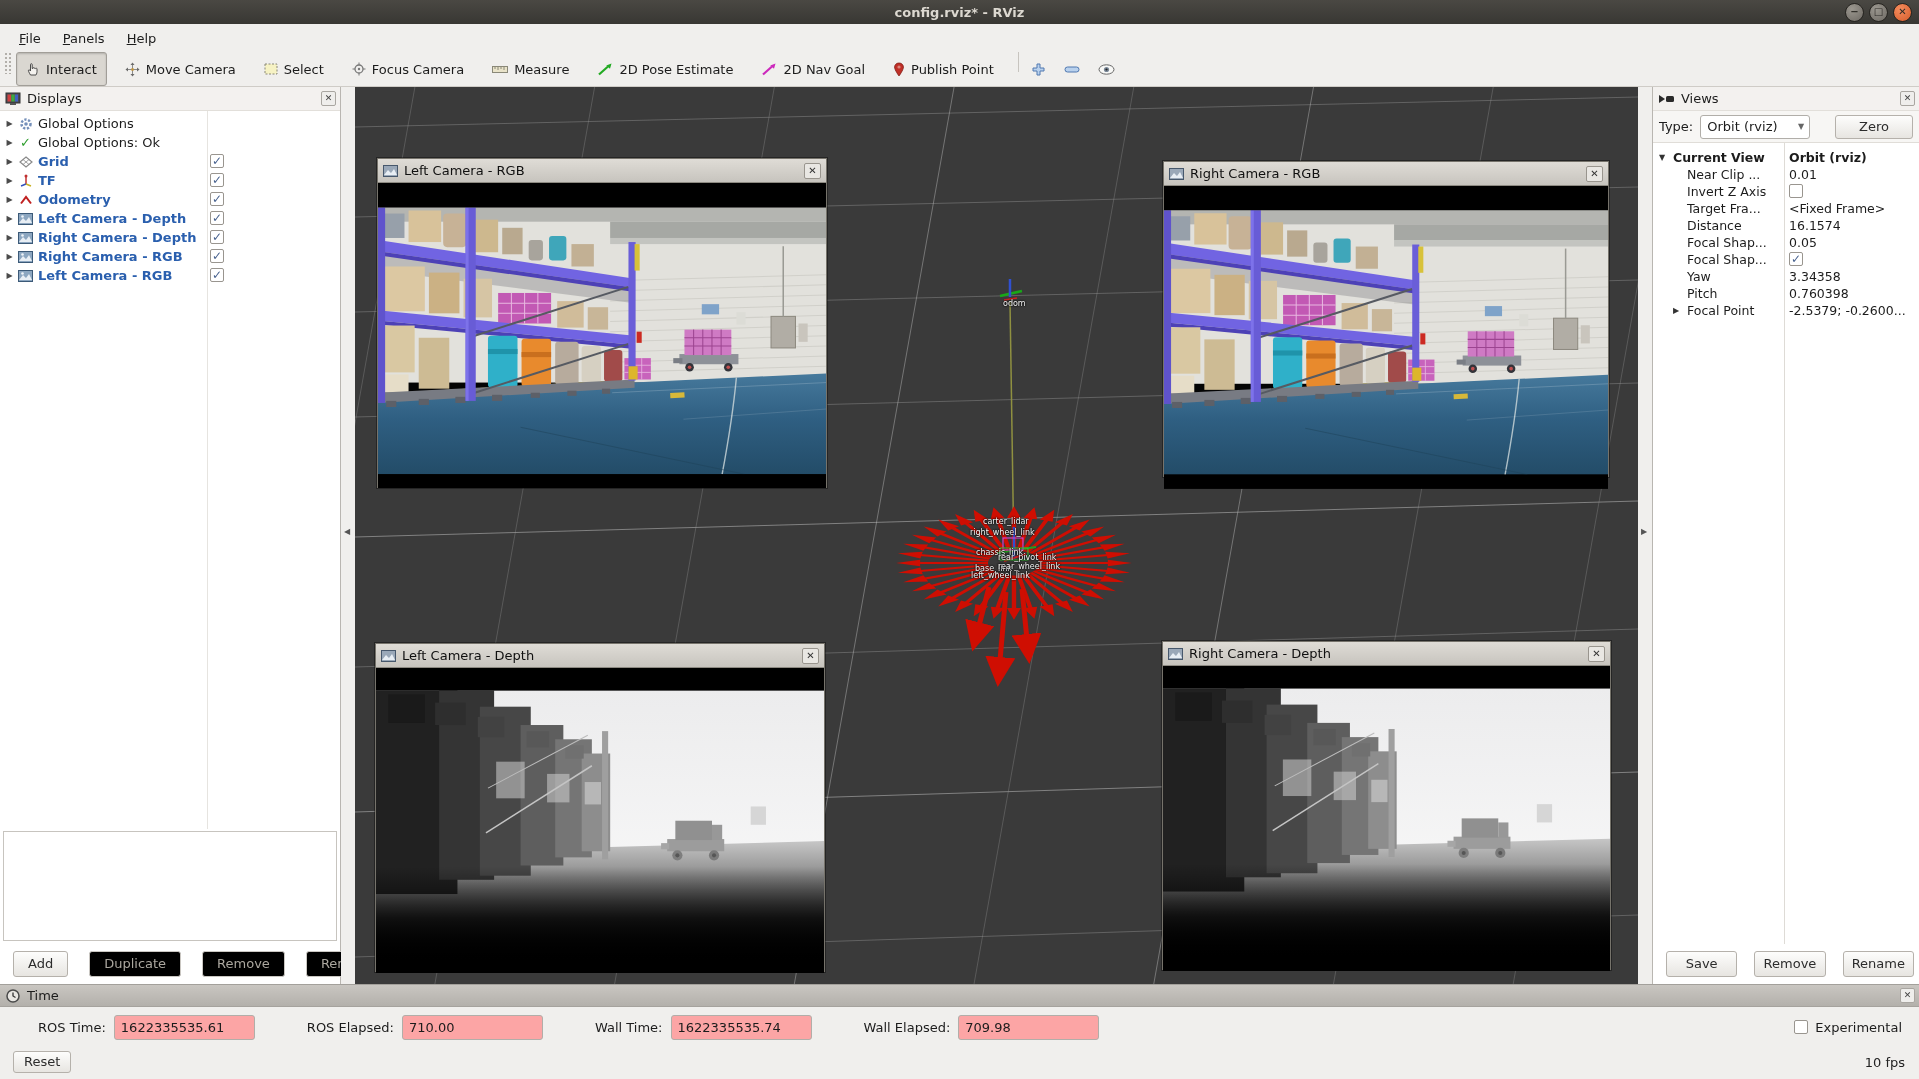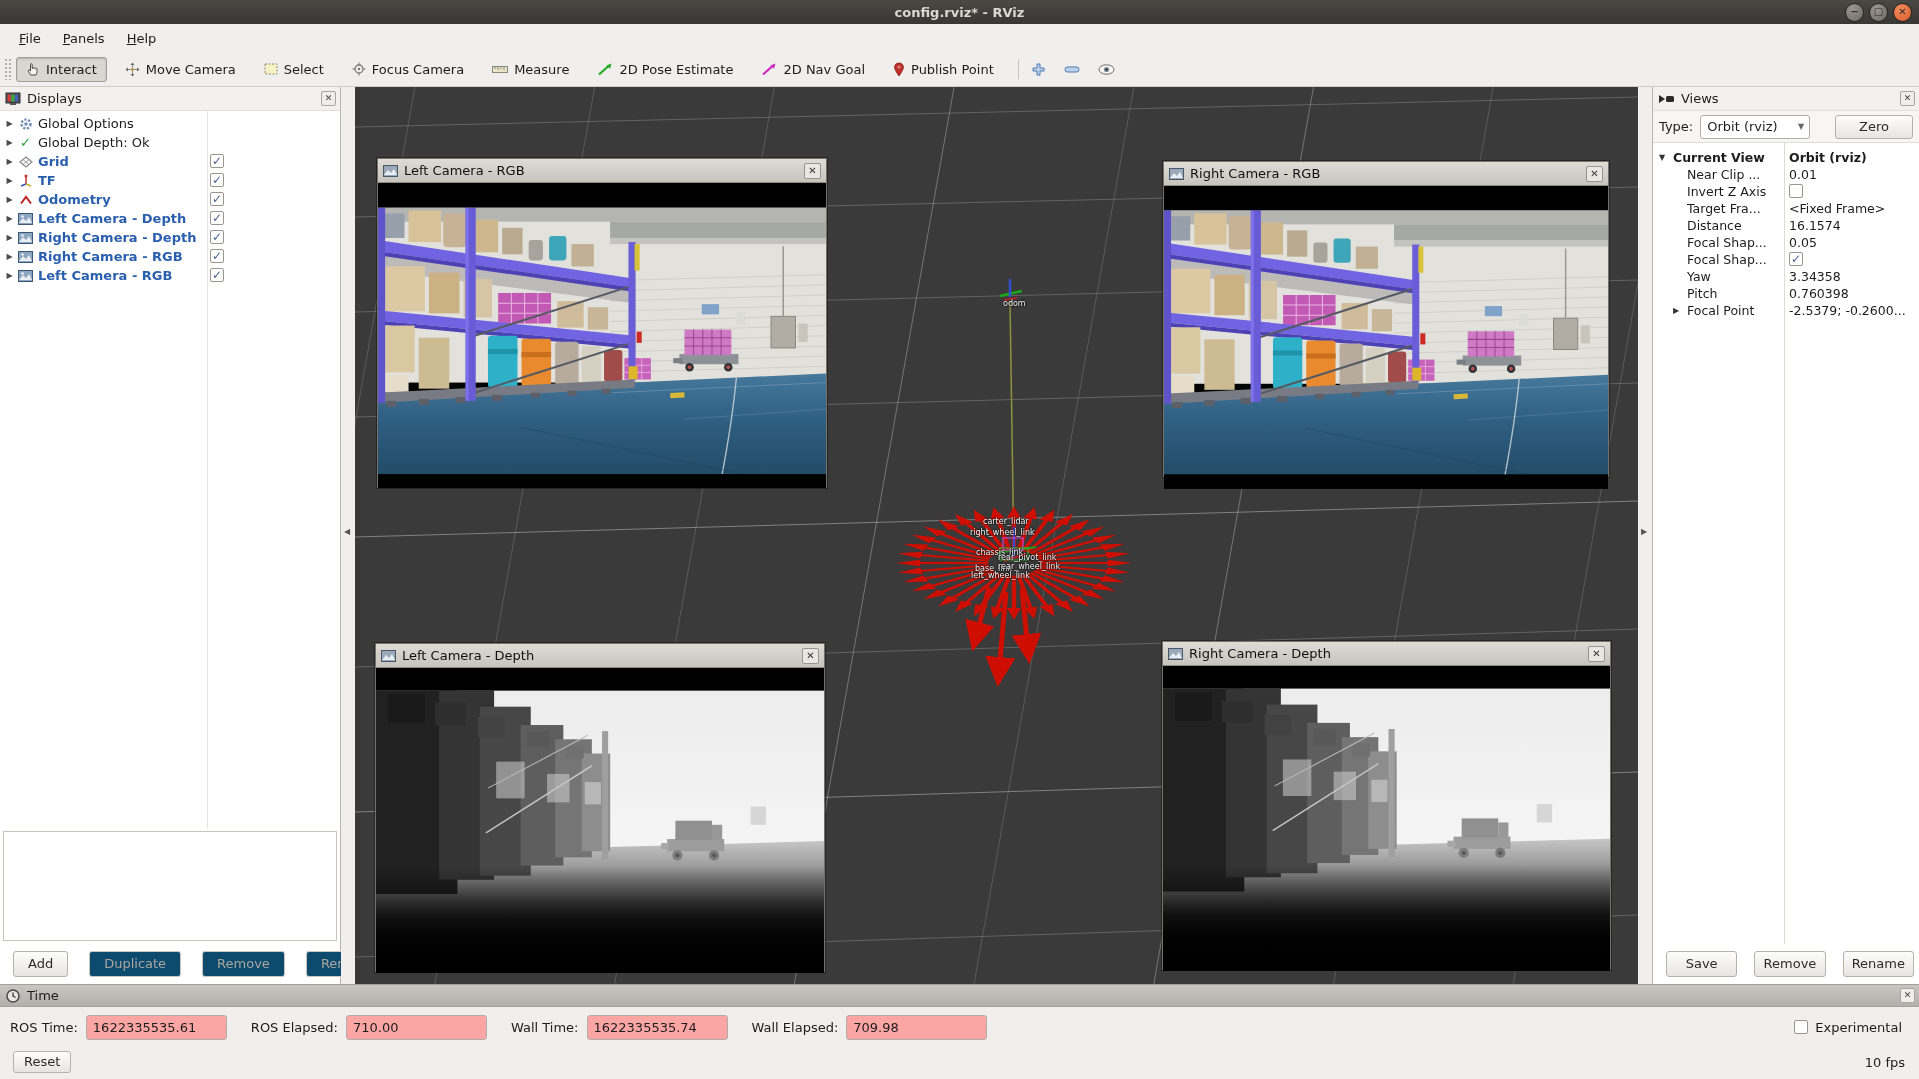--- a/index.html
+++ b/index.html
@@ -17,21 +17,21 @@
   .winbtns { position:absolute; right:7px; top:3px; display:flex; gap:5px; }
   .winbtn { width:19px; height:19px; border-radius:50%; border:1px solid #262420;
     background:radial-gradient(circle at 35% 30%, #9b978f, #6d6963);
     color:#2c2a26; font-size:10px; line-height:16px; text-align:center; font-weight:bold; }
   .winbtn.close { background:radial-gradient(circle at 35% 30%, #f58c5d, #d55c2b); }
   
   .menubar { height:28px; display:flex; align-items:center; padding-left:8px; background:#f0efed; }
   .menu-item { display:inline-block; padding:3px 11px; font-size:13px; }
   .menu-item::first-letter { text-decoration:underline; }
   
-  .toolbar { height:35px; display:flex; align-items:center; background:#f0efed;
+  .toolbar { height:35px; display:flex; background:#f0efed;
     border-bottom:1px solid #cfccc7; padding-left:3px; }
   .grip { width:8px; height:22px; margin:0 4px 0 1px;
     background-image:radial-gradient(#b2afaa 1px, transparent 1.2px); background-size:4px 4px; }
   .tool { display:flex; align-items:center; gap:6px; padding:4px 9px; margin-right:8px;
     font-size:13px; border:1px solid transparent; border-radius:3px; white-space:nowrap; }
   .tool.active { background:#dad7d1; border-color:#a19e98; box-shadow:inset 0 1px 2px rgba(0,0,0,.18); }
   .tsep { width:1px; height:20px; background:#c7c4bf; margin:0 12px 0 6px; }
   .tmini { margin-right:18px; display:flex; align-items:center; }
   
   .main { display:flex; height:897px; }
@@ -52,21 +52,21 @@
   .dlabel { margin-left:3px; white-space:nowrap; }
   .dlabel.blue { color:#2a5fae; font-weight:bold; }
   .cbox { position:absolute; left:210px; top:2px; width:14px; height:14px; background:#fff;
     border:1px solid #99958f; border-radius:2px; line-height:12px; text-align:center; }
   .cbox.checked::after { content:"\2713"; color:#47618e; font-size:12px; font-weight:bold; }
   .cbox.small { position:static; display:inline-block; }
   .ldesc { flex:0 0 110px; margin:2px 3px 3px 3px; border:1px solid #c7c4bf; background:#fff; }
   .btnrow { flex:0 0 40px; display:flex; align-items:center; gap:13px; padding:0 5px; }
   .btn { height:26px; font-size:13px; color:#2c2c2c; background:linear-gradient(#fdfdfc,#e7e5e1);
     border:1px solid #b5b1ab; border-radius:3px; padding:0 14px; line-height:24px; text-align:center; white-space:nowrap;margin-left:8px; }
-  .btn.disabled { color:#aba79f; background:#0c4a6e; border-color:#cac7c2; }
+  .btn.disabled { color:#aba79f; background:#000000; border-color:#cac7c2; }
   
   .vstrip { width:14px; background:#f0efed; position:relative; flex:0 0 14px; }
   .vstrip .harrow { position:absolute; top:440px; left:3px; font-size:8px; color:#555; }
   .viewport { flex:1 1 auto; position:relative; background:#3a3a3a; overflow:hidden; }
   .viewport svg.fill { position:absolute; left:0; top:0; width:100%; height:100%; }
   .tflabel { position:absolute; color:#f4f4f4; font-size:8px; white-space:nowrap;
     text-shadow:0 0 2px #000, 0 0 2px #000; z-index:4; }
   .campanel { position:absolute; border:1px solid #76736b; background:#000; display:flex;
     flex-direction:column; z-index:6; box-shadow:0 0 0 1px rgba(0,0,0,.35); }
   .camtitle { flex:0 0 24px; background:linear-gradient(#dfdcd6,#c7c4be); border-bottom:1px solid #8d8a82;
@@ -95,21 +95,21 @@
     border:1px solid #99958f; border-radius:2px; line-height:12px; text-align:center; }
   .vrow .vcb.checked::after { content:"\2713"; color:#47618e; font-size:12px; font-weight:bold; }
   .vbtnrow { flex:0 0 40px; display:flex; align-items:center; gap:9px; padding:0 5px; }
   .vbtnrow .btn { flex:1 1 0; padding:0 6px; }
   
   .time-header { height:23px; background:linear-gradient(#c9c6c1,#b3b0ab); border-top:1px solid #a3a09b;
     border-bottom:1px solid #a5a29d; display:flex; align-items:center; gap:7px; padding:0 6px;
     font-size:13px; position:relative; }
   .time-header .phx { top:3px; }
   .time-body { height:40px; background:#f0efed; display:flex; align-items:center; padding-left:10px; position:relative; }
-  .tfield { display:flex; align-items:center; margin-right:24px; }
+  .tfield { display:flex; align-items:center; margin-right:24px;margin-left:28px; }
   .tfield label { font-size:13px; margin-right:8px; white-space:nowrap; }
   .tfield input { width:141px; height:25px; border:1px solid #b1aea9; border-radius:3px;
     font-family:"DejaVu Sans",sans-serif; font-size:13px; padding:0 6px; background:#fca5a5; color:#1c1c1c; }
   .expwrap { position:absolute; right:17px; display:flex; align-items:center; gap:7px; font-size:13px; }
   .status-row { height:30px; background:#f0efed; display:flex; align-items:center;
     justify-content:space-between; padding:0 14px 0 5px; }
   .status-row .btn { height:22px; line-height:20px; padding:0 10px; }
   .fps { font-size:13px; color:#222; }
   .hidden-defs { position:absolute; width:0; height:0; }
 </style>
@@ -418,21 +418,21 @@
             <svg width="14" height="14">
               <circle cx="7" cy="7" r="4.5" fill="none" stroke="#7590ba" stroke-width="2.5" stroke-dasharray="2.2 1.6"></circle>
               <circle cx="7" cy="7" r="1.8" fill="#7590ba"></circle>
             </svg>
           </span>
         <span class="dlabel">Global Options</span>
       </div>
       <div class="drow">
         <span class="tri">▶</span>
         <span class="dicon" style="color:#2e9e2e;font-weight:bold;">✓</span>
-        <span class="dlabel">Global Depth: Ok</span>
+        <span class="dlabel">Global Options: Ok</span>
       </div>
       <div class="drow">
         <span class="tri">▶</span>
         <span class="dicon">
             <svg width="14" height="12">
               <path d="M7 1 L13 6 L7 11 L1 6 Z" fill="none" stroke="#8a8a8a" stroke-width="1.2"></path>
               <path d="M4 3.5 L10 8.5 M10 3.5 L4 8.5" stroke="#8a8a8a" stroke-width="0.8"></path>
             </svg>
           </span>
         <span class="dlabel blue">Grid</span>

